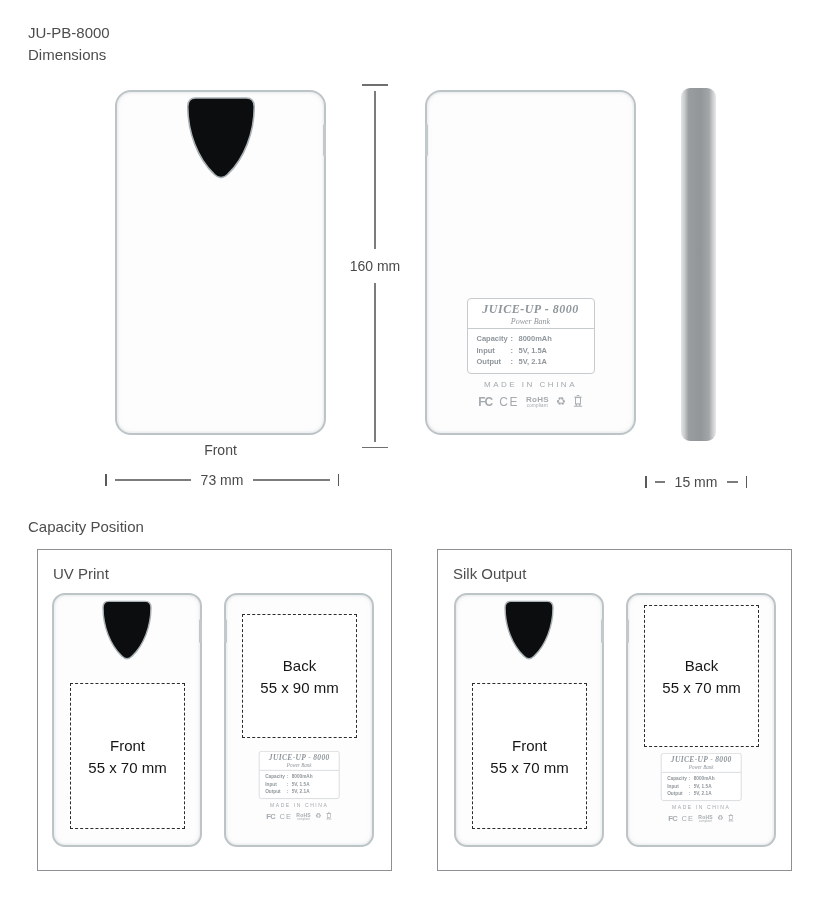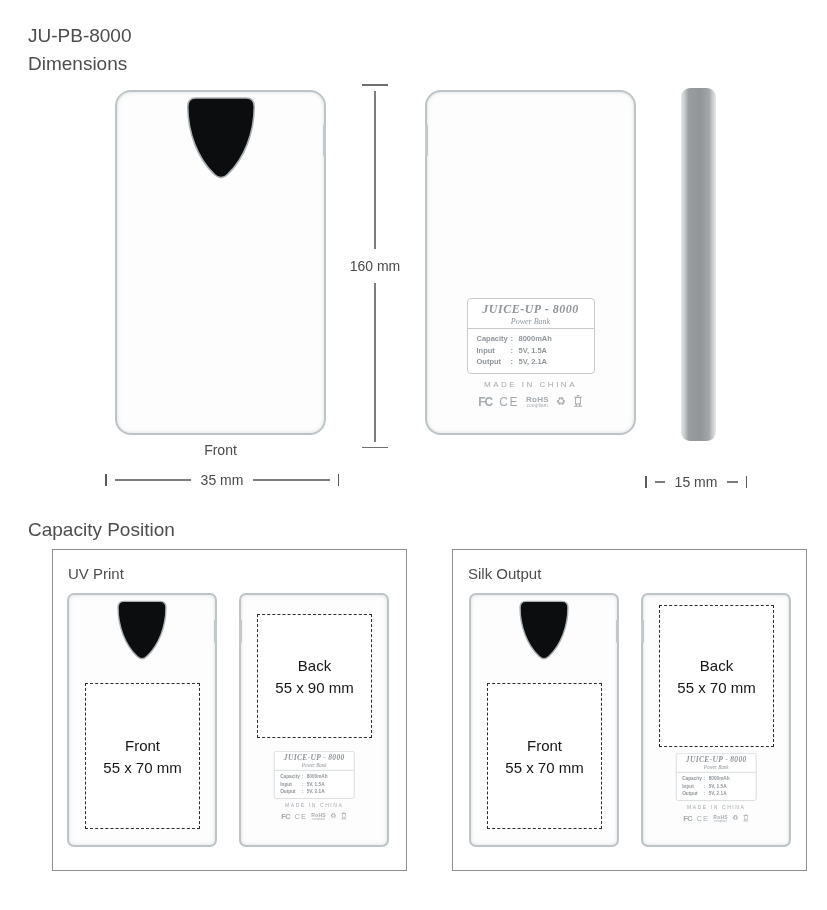--- a/index.html
+++ b/index.html
@@ -1,24 +1,24 @@
 <!DOCTYPE html>
 <html><head>
 <meta charset="utf-8">
 <style>
   * { margin:0; padding:0; box-sizing:border-box; }
   body { background:#fff; font-family:"Liberation Sans", sans-serif; }
   #stage { position:relative; width:827px; height:910px; background:#ffffff; overflow:hidden; }
 
-  .heading { position:absolute; font-size:19px; color:#4d4d4d; line-height:1.45; }
+  .heading { position:absolute; font-size:15px; color:#4d4d4d; line-height:1.45; }
 
   
   .device { position:absolute; background:#fdfdfd; border:2px solid #bdc4c7; border-radius:16px;
             box-shadow: inset 0 0 0 1.5px #eef0f1, inset 0 0 6px rgba(0,0,0,.05); }
-  .device.mini { border-radius:7px; }
+  .device.mini { border-radius:13px; }
   .shield { position:absolute; left:50%; transform:translateX(-50%); }
   .nub { position:absolute; width:3px; background:#c2c8cb; border-radius:2px; }
   .nub.right { right:-2px; top:32px; height:32px; }
   .nub.left  { left:-2px;  top:32px; height:32px; }
   .nub.mini  { top:24px; height:24px; }
 
   
   .sidebar-view { position:absolute; left:681px; top:88px; width:35px; height:353px; border-radius:9px;
     background:linear-gradient(90deg,#e3e5e6 0%,#c9cccd 10%,#9a9da0 22%,#939698 55%,#a3a6a8 80%,#cfd1d2 92%,#e6e7e8 100%); }
 
@@ -50,21 +50,21 @@
   .cert-fcc { font-size:12px; font-weight:700; letter-spacing:-1px; }
   .cert-ce { font-size:12px; letter-spacing:1.5px; }
   .cert-rohs { text-align:center; line-height:1; }
   .cert-rohs .r1 { font-size:8px; font-weight:700; letter-spacing:.3px; }
   .cert-rohs .r2 { font-size:4.5px; letter-spacing:.2px; }
   .cert-recycle { font-size:11px; line-height:1; }
   .pb-slot { position:absolute; }
   .pb-slot.scaled { transform:scale(0.63); transform-origin:top left; }
 
   
-  .panel { position:absolute; width:355px; height:322px; border:1.5px solid #8e9093; background:#fff;margin-left:15px; }
+  .panel { position:absolute; width:355px; height:322px; border:1.5px solid #8e9093; background:#fff; }
   .panel-title { position:absolute; left:15px; top:15px; font-size:15px; color:#4d4d4d; }
   .dashed-area { position:absolute; border:1.5px dashed #2c2c2c; display:flex; flex-direction:column;
                  align-items:center; justify-content:center; gap:5px; background:#fff; }
   .dashed-area .pa-label { font-size:15px; color:#161616; }
   .dashed-area .pa-size  { font-size:15px; color:#161616; }
 </style>
 </head>
 <body>
 
 <div id="stage">
@@ -140,21 +140,21 @@
 </div>
   </div>
 
   <div class="sidebar-view"></div>
 
   <div class="caption" style="left:115px; top:442px; width:211px;">Front</div>
 
   <div class="dim-h" style="left:105px; top:468px; width:234px;">
     <div class="end-bar"></div>
     <div class="hline"></div>
-    <div class="dim-text">35 mm</div>
+    <div class="dim-text">73 mm</div>
     <div class="hline"></div>
     <div class="end-bar"></div>
   </div>
 
   <div class="dim-h" style="left:645px; top:470px; width:102px;justify-content:space-between;">
     <div class="end-bar"></div>
     <div class="hline"></div>
     <div class="dim-text">15 mm</div>
     <div class="hline"></div>
     <div class="end-bar"></div>

